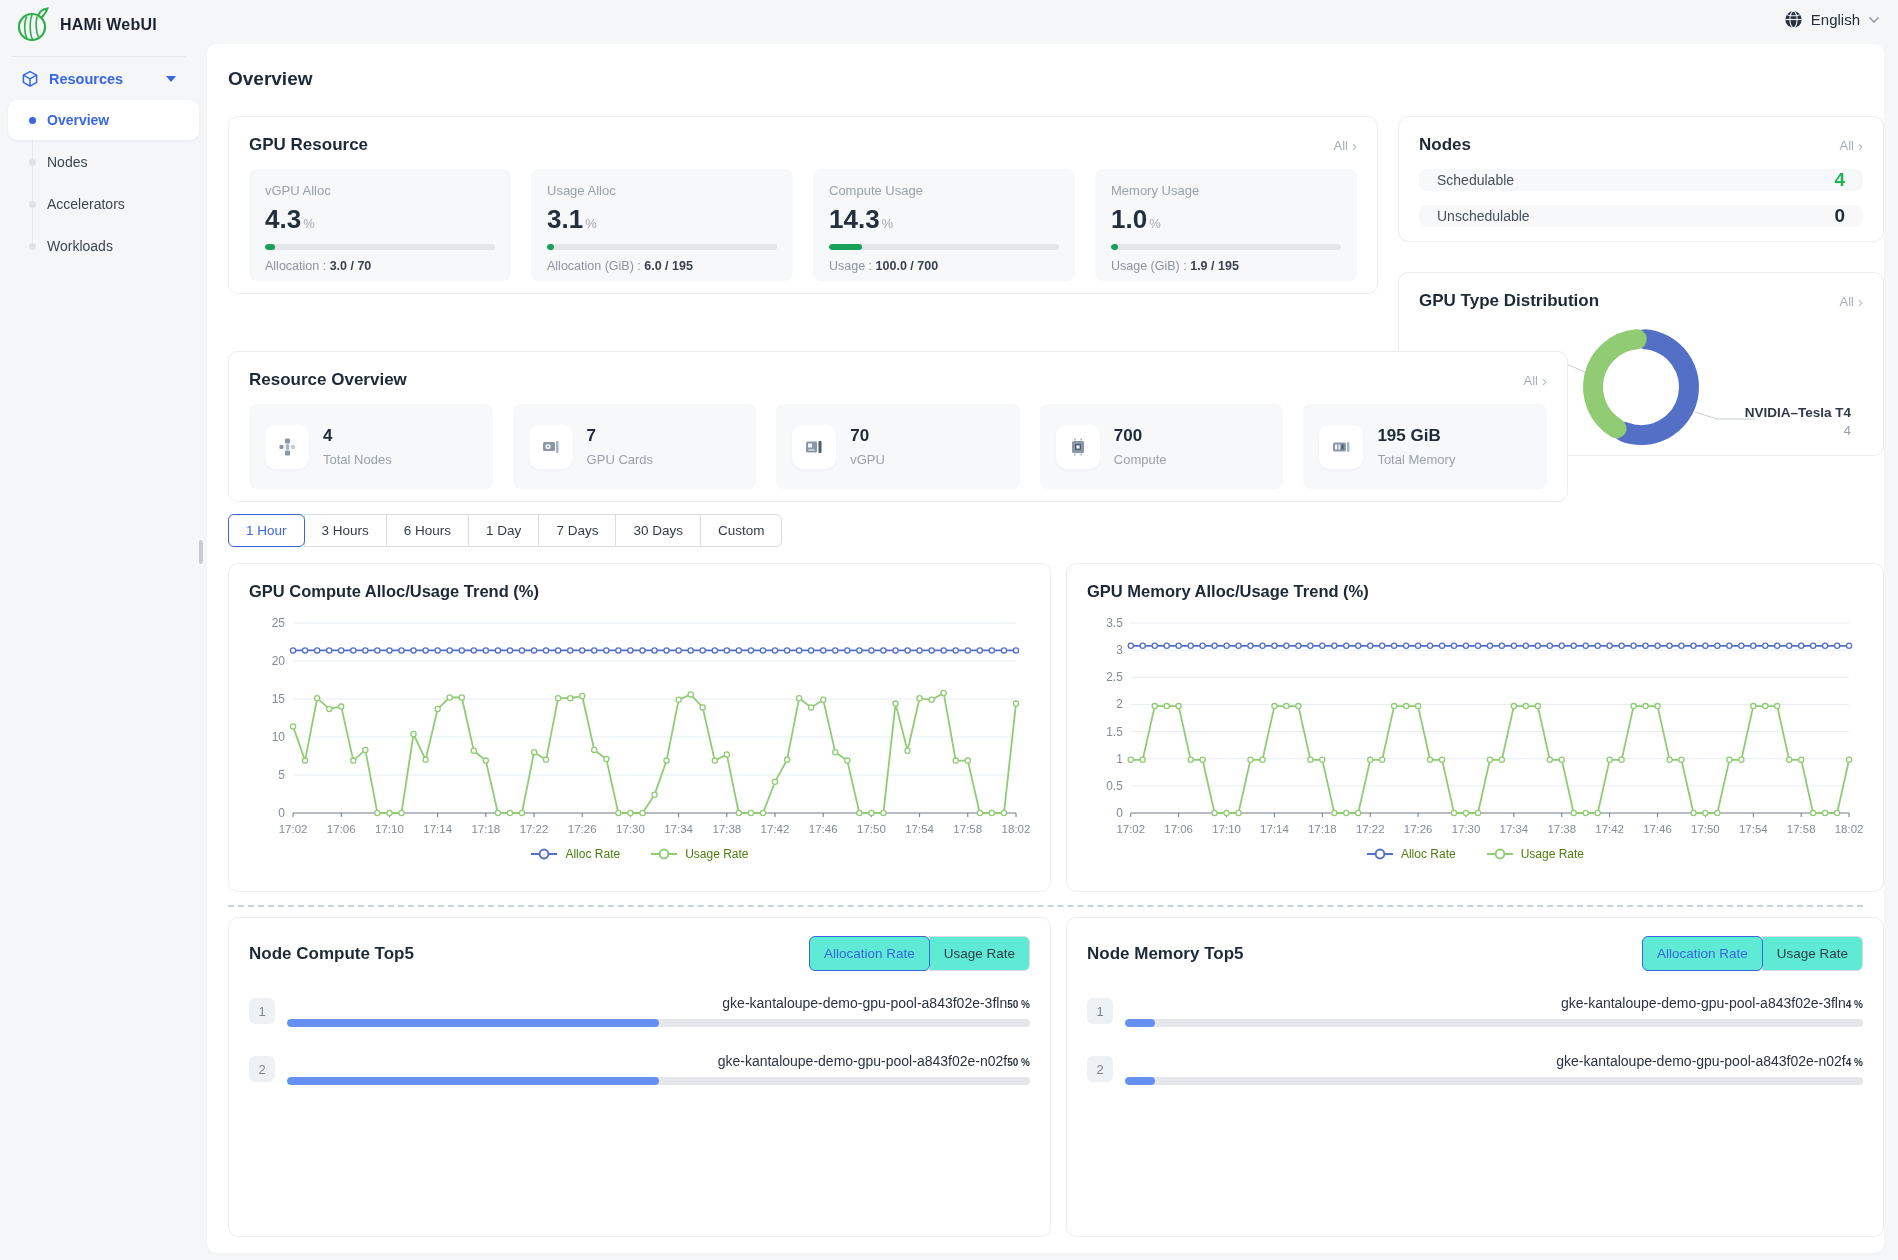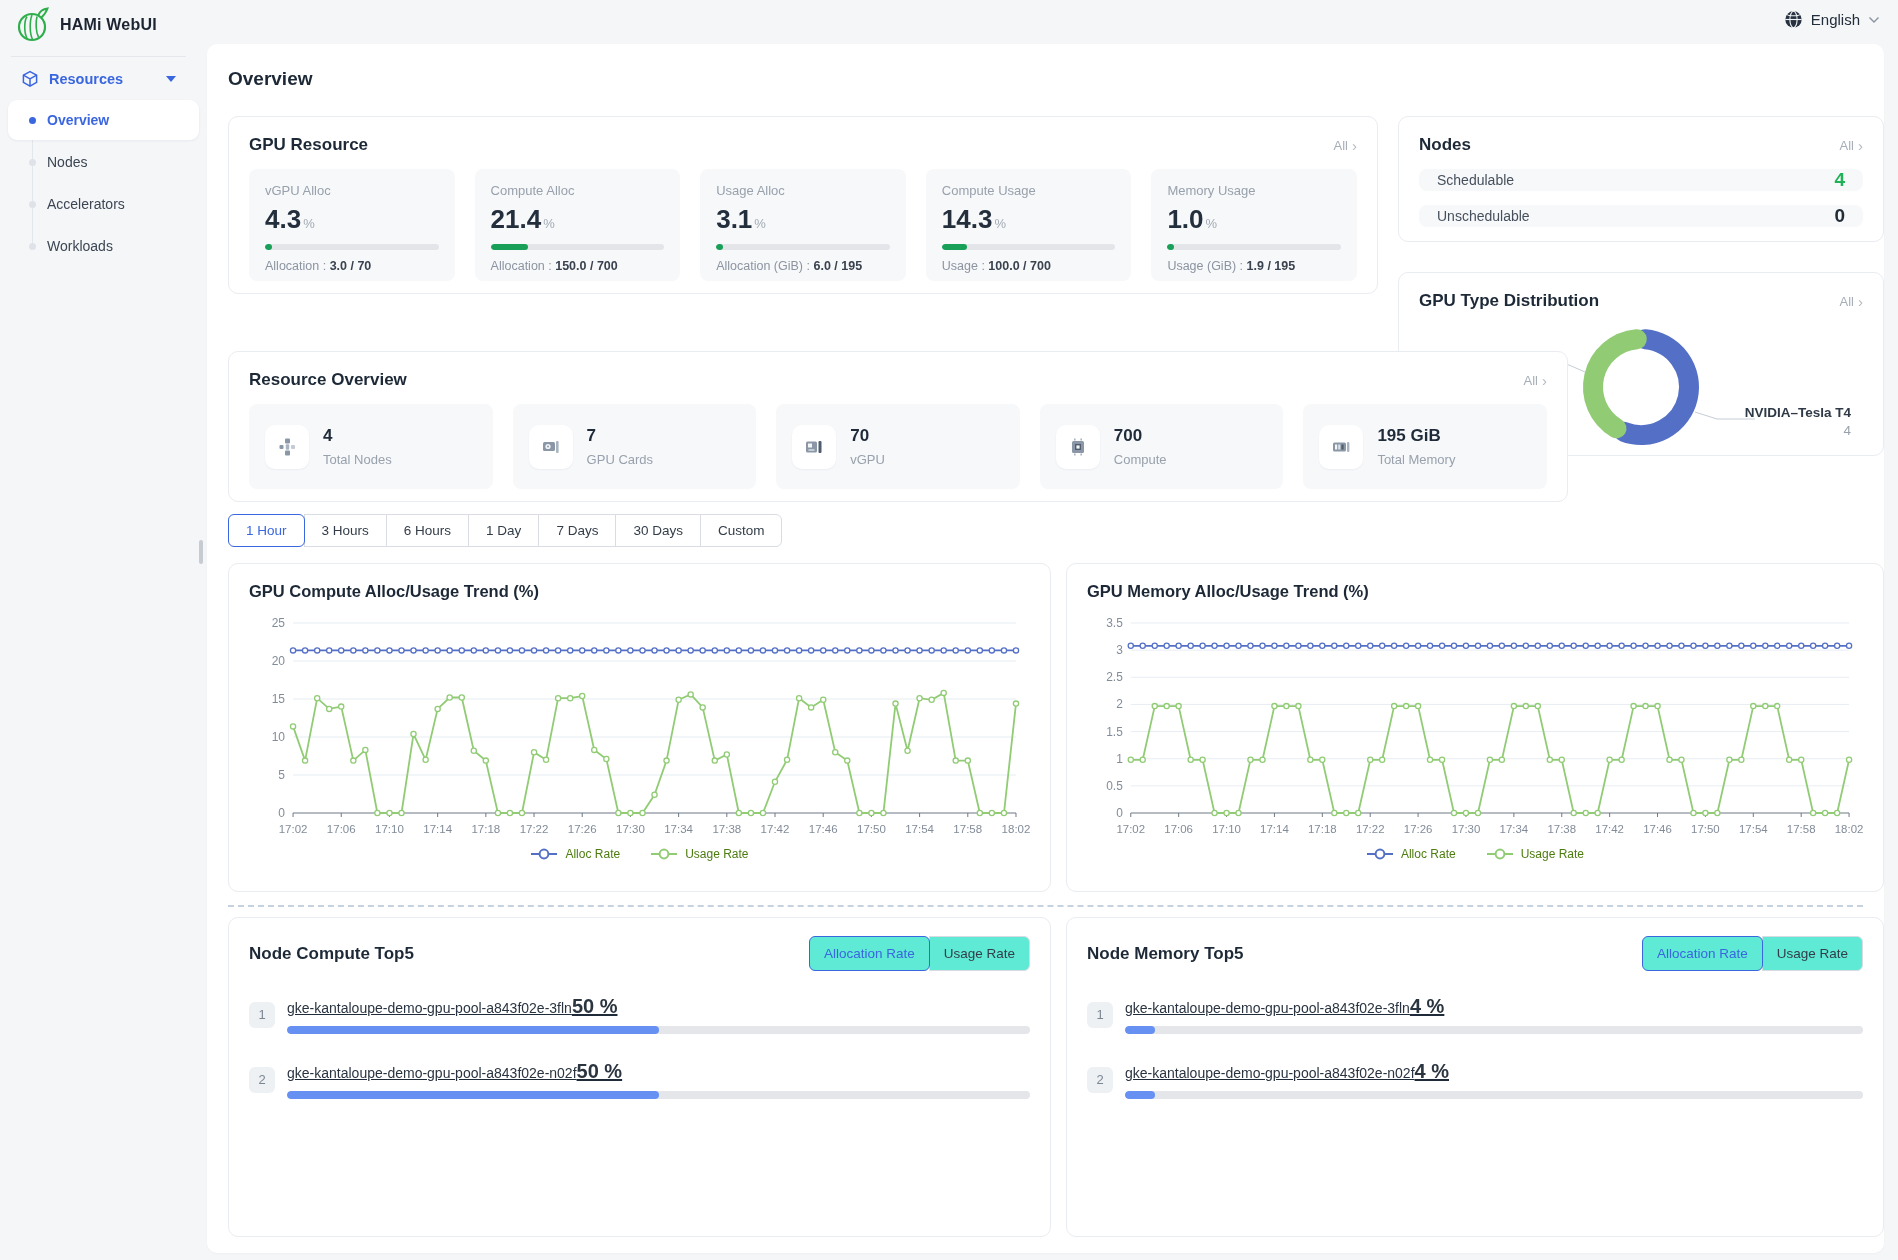--- a/index.html
+++ b/index.html
@@ -102,23 +102,23 @@
   .top5-right{left:859px;top:873px;width:818px;height:320px;}
   .toggle{display:inline-flex;}
   .toggle button{border:1px solid #d8dce2;background:#5eead4;font-size:13.5px;color:#333d49;padding:9px 14px;cursor:pointer;font-family:inherit;}
   .toggle button:first-child{border-radius:6px 0 0 6px;}
   .toggle button:last-child{border-radius:0 6px 6px 0;margin-left:-1px;}
   .toggle button.sel{border:1px solid var(--accent);color:var(--accent);border-radius:6px;z-index:2;position:relative;}
   .top5-rows{padding:24px 20px 0 20px;display:flex;flex-direction:column;gap:26px;}
   .t5-row{display:flex;align-items:center;gap:12px;}
   .t5-rank{width:26px;height:26px;border-radius:6px;background:#eef1f4;color:#7b8693;font-size:13px;display:flex;align-items:center;justify-content:center;flex:none;}
   .t5-body{flex:1;}
-  .t5-top{display:flex;justify-content:flex-start;align-items:baseline;text-decoration:underline;}
+  .t5-top{display:flex;justify-content:flex-end;align-items:baseline;}
   .t5-name{font-size:14px;color:#2a3440;}
-  .t5-pct{font-size:20px;font-weight:bold;color:#2b3540;}
+  .t5-pct{font-size:10px;font-weight:bold;color:#2b3540;}
   .t5-track{margin-top:8px;height:8px;border-radius:4px;background:#e4e6ea;overflow:hidden;}
   .t5-fill{height:100%;border-radius:4px;background:var(--bar-blue);min-width:6px;}
 </style>
 </head>
 <body>
 
 <div class="brand">
   <svg width="34" height="36" viewBox="0 0 34 36">
     <circle cx="16" cy="20" r="13" fill="none" stroke="#2fae4c" stroke-width="2.2"></circle>
     <path d="M11 9.5 C8 14 8 26 11 31" fill="none" stroke="#2fae4c" stroke-width="1.6"></path>
@@ -186,28 +186,20 @@
       </span>
     </div>
     <div class="gpu-tiles">
       <div class="stat-tile">
         <div class="stat-label">vGPU Alloc</div>
         <div class="stat-value"><span>4.3</span><span class="stat-unit">%</span></div>
         <div class="bar-track">
             <div class="bar-fill" style="width: 4.3%;"></div>
           </div>
         <div class="stat-foot"><span>Allocation : </span><b>3.0 / 70</b></div>
-      </div>
-      <div class="stat-tile">
-        <div class="stat-label">Compute Alloc</div>
-        <div class="stat-value"><span>21.4</span><span class="stat-unit">%</span></div>
-        <div class="bar-track">
-            <div class="bar-fill" style="width: 21.4%;"></div>
-          </div>
-        <div class="stat-foot"><span>Allocation : </span><b>150.0 / 700</b></div>
       </div>
       <div class="stat-tile">
         <div class="stat-label">Usage Alloc</div>
         <div class="stat-value"><span>3.1</span><span class="stat-unit">%</span></div>
         <div class="bar-track">
             <div class="bar-fill" style="width: 3.1%;"></div>
           </div>
         <div class="stat-foot"><span>Allocation (GiB) : </span><b>6.0 / 195</b></div>
       </div>
       <div class="stat-tile">

